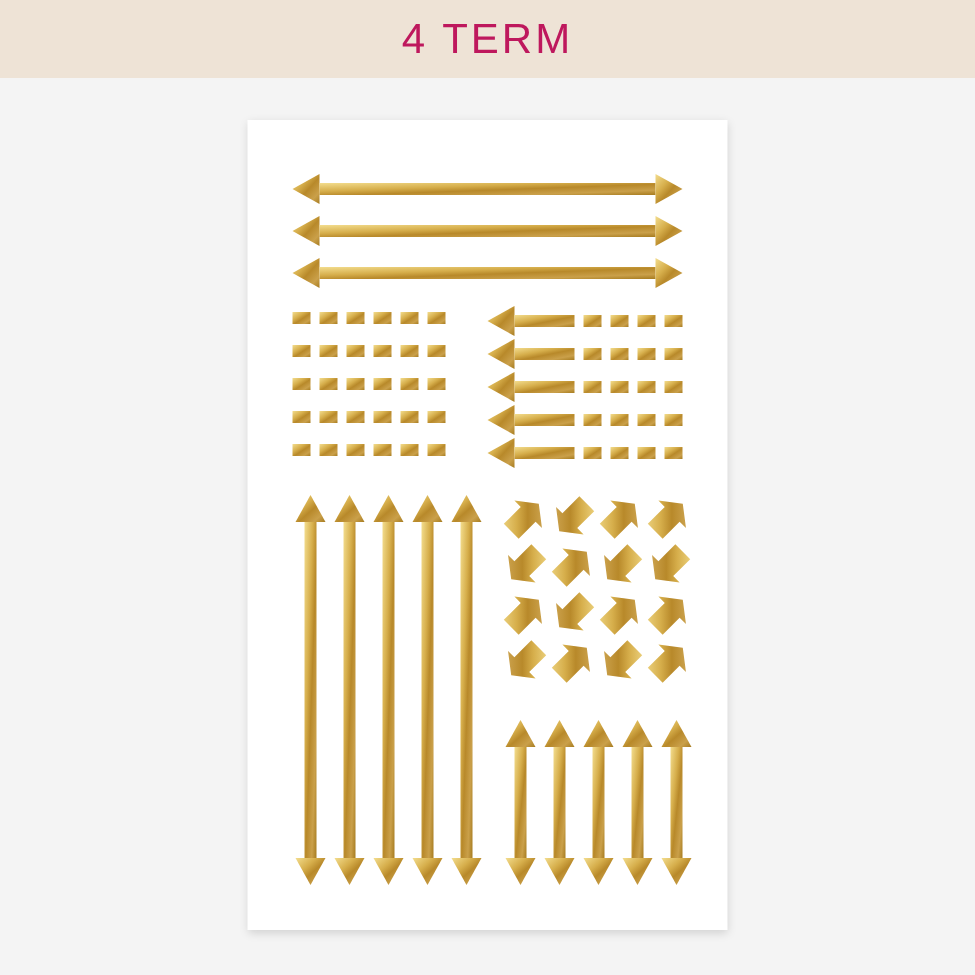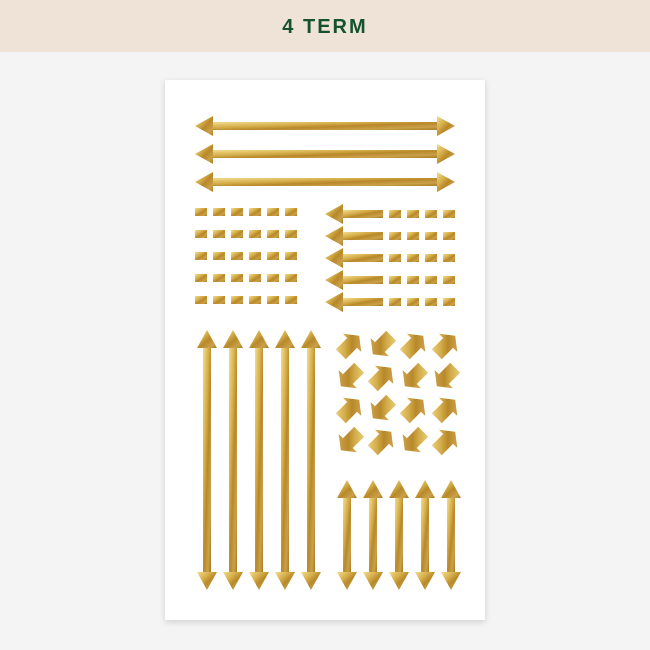--- a/index.html
+++ b/index.html
@@ -1,17 +1,17 @@
 <!DOCTYPE html>
 <html><head>
 <meta charset="utf-8">
 <style>
   html,body{margin:0;padding:0;width:650px;height:650px;background:#fff;font-family:Helvetica,Arial,sans-serif;overflow:hidden}
   .banner{width:650px;height:52px;background:#eee3d6;display:flex;align-items:center;justify-content:center}
-  .banner span{font-size:20px;letter-spacing:2px;color:#14532d;font-weight:700}
+  .banner span{font-size:28px;letter-spacing:2px;color:#be185d;font-weight:400}
   .stage{width:650px;height:598px;background:#f4f4f4;position:relative}
   .sheet{position:absolute;left:50%;top:28px;transform:translateX(-50%);width:320px;height:540px;background:#fff;box-shadow:0 2px 6px rgba(0,0,0,.15)}
   .gold{fill:url(#gold)}
 </style>
 </head>
 <body>
 
 <div class="banner">
   <span>4 TERM</span>
 </div>

